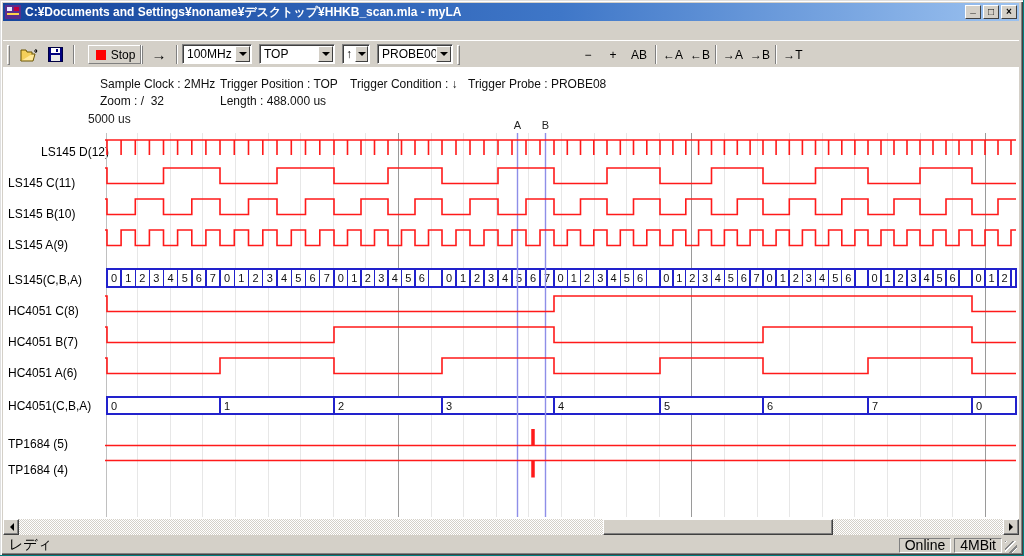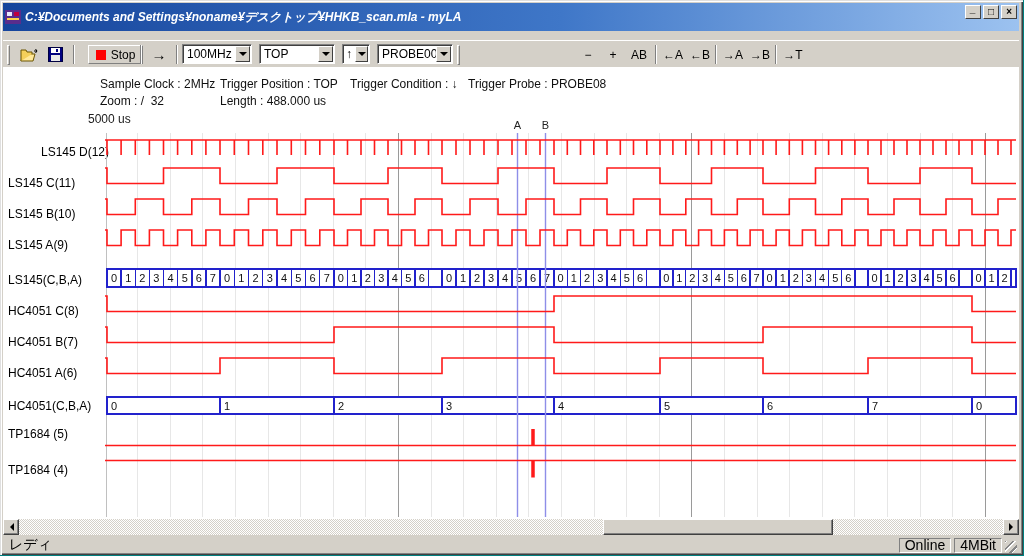--- a/index.html
+++ b/index.html
@@ -2,23 +2,23 @@
 <html><head>
 <meta charset="utf-8">
 <style>
   * { margin:0; padding:0; box-sizing:border-box; }
   html,body { width:1024px; height:556px; overflow:hidden; background:#008080;
               font-family:"Liberation Sans","DejaVu Sans",sans-serif; }
   .win { position:absolute; left:0; top:0; width:1023px; height:555px; background:#d4d0c8;
          box-shadow: inset 1px 1px 0 #dfdfdf, inset 2px 2px 0 #ffffff,
                      inset -1px -1px 0 #404040, inset -2px -2px 0 #808080; }
   
-  .titlebar { position:absolute; left:3px; top:3px; right:4px; height:28px;
+  .titlebar { position:absolute; left:3px; top:3px; right:4px; height:18px;
               background:linear-gradient(90deg,#16459c 0%,#3f77c8 55%,#9cc2f0 100%);
-              display:flex; align-items:center; padding:0 2px;font-style:italic; }
+              display:flex; align-items:center; padding:0 2px; }
   .title-text { color:#fff; font-size:12px; font-weight:bold; margin-left:4px;
                 white-space:nowrap; overflow:hidden; }
   .tb-btns { position:absolute; right:2px; top:2px; display:flex; gap:2px; }
   .tb-btn { width:16px; height:14px; background:#d4d0c8; font-size:10px; line-height:12px;
             text-align:center; color:#000; border:1px solid; border-color:#fff #404040 #404040 #fff;
             font-weight:bold; }
   
   .menubar { position:absolute; left:3px; top:22px; right:4px; height:18px; font-size:12px; }
   .menu-item { display:inline-block; padding:2px 8px; color:#000; }
   
@@ -195,21 +195,21 @@
   <div id="chan-labels">
       <div class="chan-label" style="top: 144px; margin-left: 33px;">LS145 D(12)</div>
       <div class="chan-label" style="top: 175px;">LS145 C(11)</div>
       <div class="chan-label" style="top: 206px;">LS145 B(10)</div>
       <div class="chan-label" style="top: 237px; text-align: center;">LS145 A(9)</div>
       <div class="chan-label" style="top: 272px;">LS145(C,B,A)</div>
       <div class="chan-label" style="top: 303px;">HC4051 C(8)</div>
       <div class="chan-label" style="top: 334px;">HC4051 B(7)</div>
       <div class="chan-label" style="top: 365px;">HC4051 A(6)</div>
       <div class="chan-label" style="top: 398px;">HC4051(C,B,A)</div>
-      <div class="chan-label" style="top: 426px;">TP1684 (5)</div>
+      <div class="chan-label" style="top: 436px;">TP1684 (5)</div>
       <div class="chan-label" style="top: 462px;">TP1684 (4)</div>
     </div>
 
   <svg id="wave" viewBox="0 110 1024 408">
       <g shape-rendering="crispEdges">
         <line x1="106.5" y1="133" x2="106.5" y2="517" stroke="#c0c0c0" stroke-width="1"></line>
         <line x1="137.6" y1="133" x2="137.6" y2="517" stroke="#e7e7e7" stroke-width="1"></line>
         <line x1="170.2" y1="133" x2="170.2" y2="517" stroke="#e7e7e7" stroke-width="1"></line>
         <line x1="202.8" y1="133" x2="202.8" y2="517" stroke="#e7e7e7" stroke-width="1"></line>
         <line x1="235.4" y1="133" x2="235.4" y2="517" stroke="#e7e7e7" stroke-width="1"></line>

